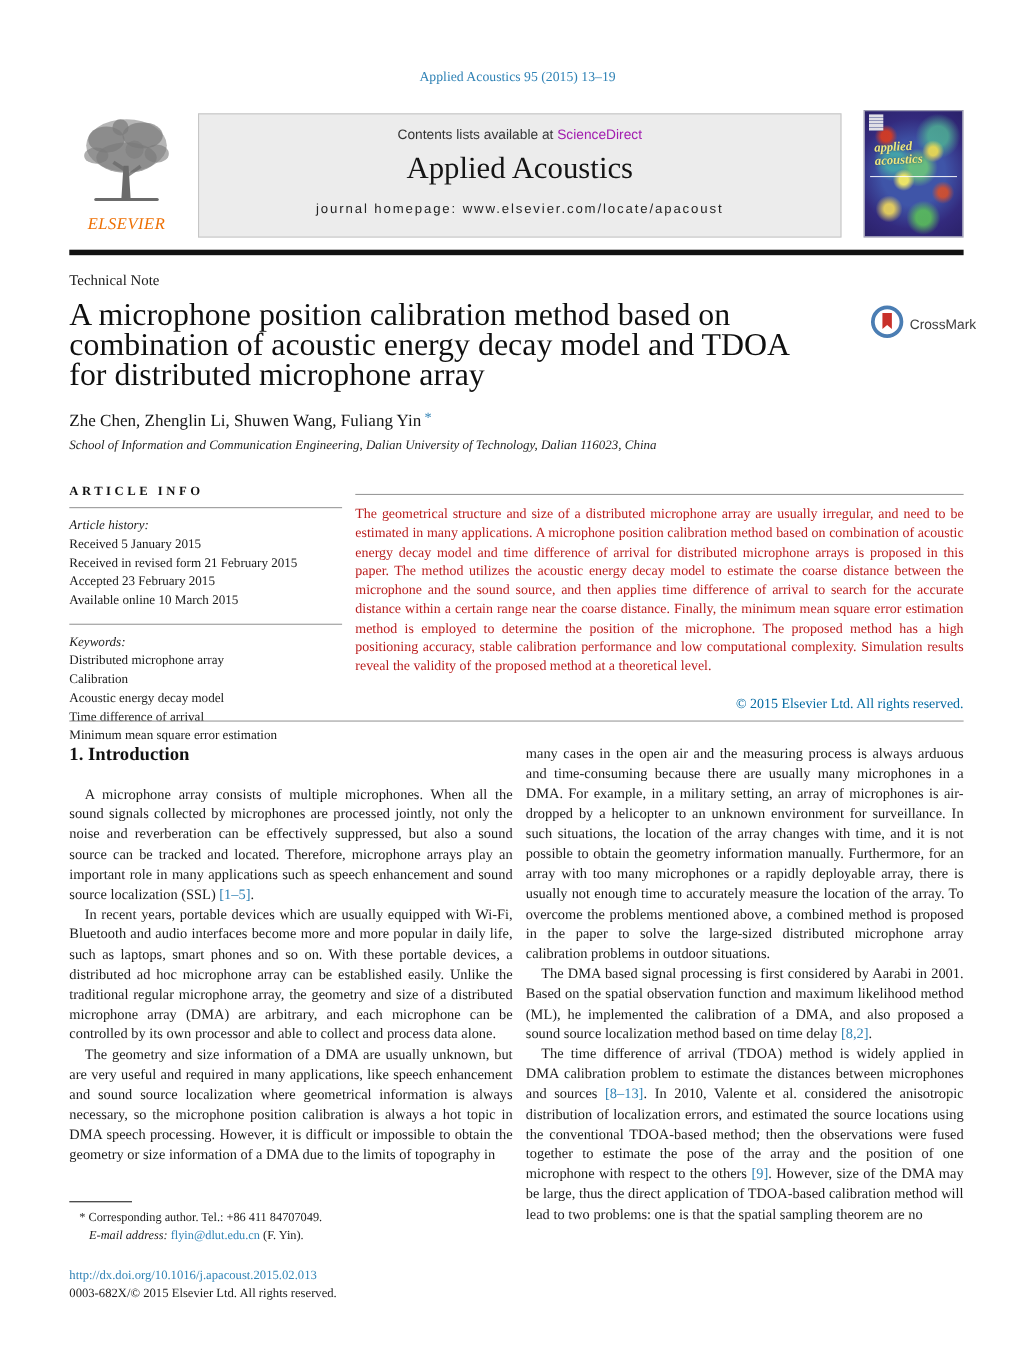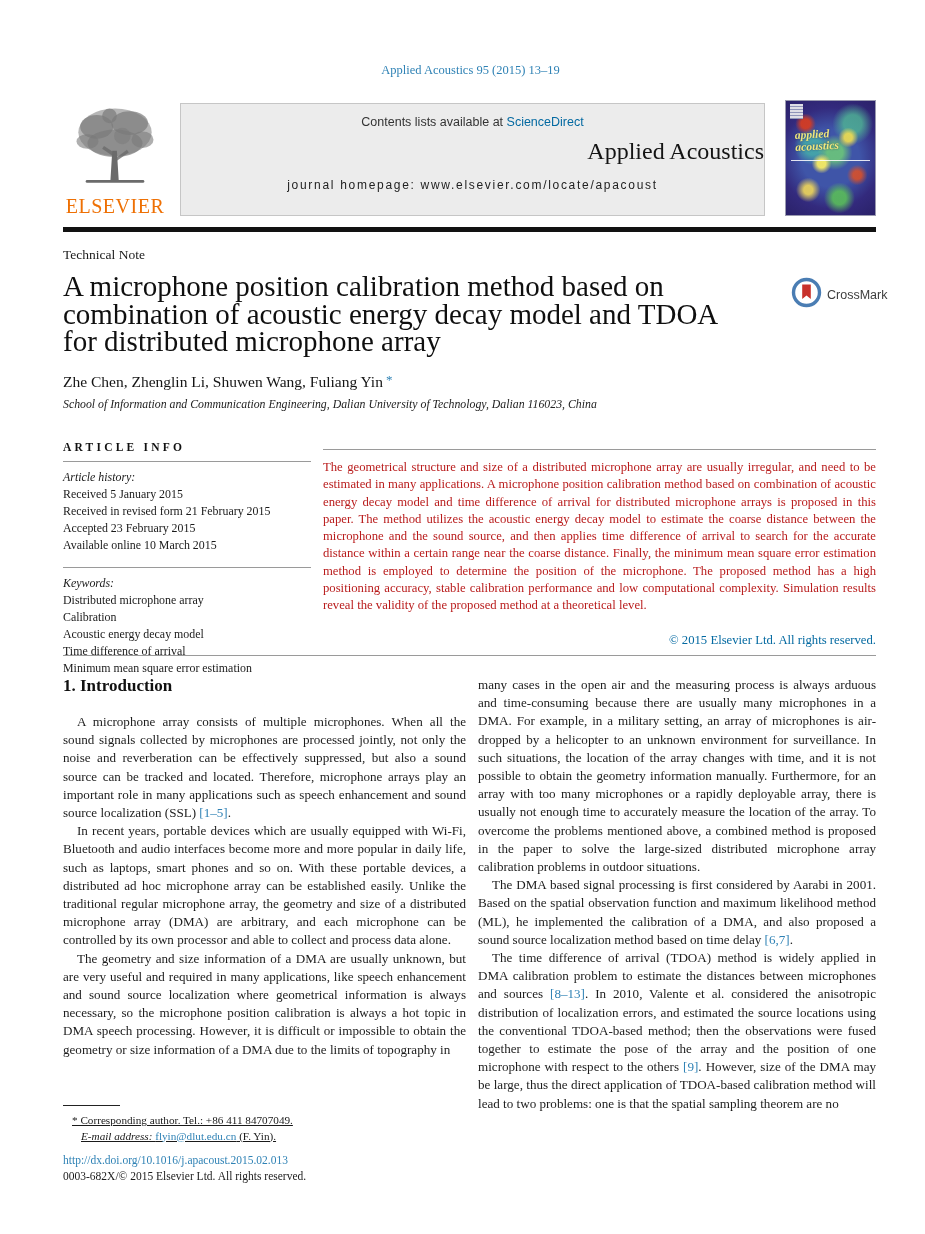--- a/index.html
+++ b/index.html
@@ -8,26 +8,26 @@
     position: relative; width: 925px; height: 1234px; background: #fff;
     font-family: "Liberation Serif", serif; color: #1a1a1a; overflow: hidden;
   }
   a { cursor: pointer; }
   
   .journal-ref { position:absolute; top:63px; left:0; right:0; text-align:center;
     font-size:12.5px; color:#2f82b5;padding-left:16px; }
   
   .header-row { position:absolute; top:103px; left:63px; width:813px; height:116px; }
   .elsevier-block { position:absolute; left:0; top:0; width:104px; height:116px; text-align:center; }
-  .elsevier-text { color:#ee7004; font-size:20px; letter-spacing:.5px; margin-top:0; font-family:"Liberation Serif",serif; }
+  .elsevier-text { color:#ee7004; font-size:15px; letter-spacing:.5px; margin-top:0; font-family:"Liberation Serif",serif;font-style:italic; }
   .banner { position:absolute; left:117px; top:0; width:585px; height:113px;
     background:#ececec; border:1px solid #c6c6c6; }
   .contents-line { text-align:center; margin-top:11px; font-family:"Liberation Sans",sans-serif; font-size:12.5px; color:#333; }
-  .sd-link { color:#0369a1; text-decoration:none; }
-  .banner-title { text-align:right; font-size:24px; margin-top:9px; color:#141414; }
+  .sd-link { color:#a21caf; text-decoration:none; }
+  .banner-title { text-align:center; font-size:28px; margin-top:9px; color:#141414; }
   .homepage { text-align:center; margin-top:13px; font-family:"Liberation Sans",sans-serif;
     font-size:12px; letter-spacing:1.7px; color:#222; text-decoration:none; display:block; }
   .cover { position:absolute; left:722px; top:-3px; width:91px; height:116px; border:1px solid #9a9ab0;
     background:
       radial-gradient(circle at 22% 20%, rgba(220,60,30,.9) 0 4%, transparent 9%),
       radial-gradient(circle at 70% 32%, rgba(240,220,80,.9) 0 4%, transparent 10%),
       radial-gradient(circle at 40% 55%, rgba(245,235,100,.95) 0 5%, transparent 12%),
       radial-gradient(circle at 80% 65%, rgba(225,80,35,.85) 0 4%, transparent 10%),
       radial-gradient(circle at 25% 78%, rgba(240,215,90,.9) 0 4%, transparent 11%),
       radial-gradient(circle at 60% 85%, rgba(90,190,90,.9) 0 6%, transparent 14%),
@@ -68,21 +68,21 @@
   .block-rule { position:absolute; top:655px; left:63px; width:813px; height:1px; background:#9a9a9a; }
   
   .columns { position:absolute; top:676px; left:63px; width:813px; height:508px; }
   .col-left  { position:absolute; left:0; top:0; width:403px; height:508px; }
   .col-right { position:absolute; left:415px; top:0; width:398px; }
   .sec-heading { font-size:17px; font-weight:bold; margin-bottom:17px; color:#111; }
   .para { font-size:13.1px; line-height:18.2px; text-align:justify; text-indent:14px; color:#1c1c1c; }
   .noindent { text-indent:0; }
   .cite { color:#2f82b5; text-decoration:none; }
   
-  .footnote { position:absolute; bottom:40px; left:0; width:403px; font-size:11.2px; line-height:15.5px; color:#1a1a1a;text-decoration:underline; }
+  .footnote { position:absolute; bottom:53px; left:0; width:403px; font-size:11.2px; line-height:15.5px; color:#1a1a1a; }
   .fn-rule { width:57px; height:1px; background:#222; margin-bottom:7px; }
   .fn-line1 { padding-left:9px; }
   .fn-line2 { padding-left:18px; }
   .email-link { color:#2f82b5; text-decoration:none; }
   .doi-block { position:absolute; bottom:0; left:0; font-size:11.5px; line-height:15.5px; }
   .doi-link { color:#2f82b5; text-decoration:none; display:block; }
   .issn-line { color:#1a1a1a; }
 </style>
 </head>
 <body>
@@ -196,18 +196,18 @@
       </div>
 
       <div class="doi-block">
         <a class="doi-link">http://dx.doi.org/10.1016/j.apacoust.2015.02.013</a>
         <div class="issn-line">0003-682X/© 2015 Elsevier Ltd. All rights reserved.</div>
       </div>
     </div>
 
     <div class="col-right">
       <p class="para noindent"><span>many cases in the open air and the measuring process is always arduous and time-consuming because there are usually many microphones in a DMA. For example, in a military setting, an array of microphones is air-dropped by a helicopter to an unknown environment for surveillance. In such situations, the location of the array changes with time, and it is not possible to obtain the geometry information manually. Furthermore, for an array with too many microphones or a rapidly deployable array, there is usually not enough time to accurately measure the location of the array. To overcome the problems mentioned above, a combined method is proposed in the paper to solve the large-sized distributed microphone array calibration problems in outdoor situations.</span></p>
-      <p class="para"><span>The DMA based signal processing is first considered by Aarabi in 2001. Based on the spatial observation function and maximum likelihood method (ML), he implemented the calibration of a DMA, and also proposed a sound source localization method based on time delay </span><a class="cite">[6,7]</a><span>.</span></p>
+      <p class="para"><span>The DMA based signal processing is first considered by Aarabi in 2001. Based on the spatial observation function and maximum likelihood method (ML), he implemented the calibration of a DMA, and also proposed a sound source localization method based on time delay </span><a class="cite">[8,2]</a><span>.</span></p>
       <p class="para"><span>The time difference of arrival (TDOA) method is widely applied in DMA calibration problem to estimate the distances between microphones and sources </span><a class="cite">[8–13]</a><span>. In 2010, Valente et al. considered the anisotropic distribution of localization errors, and estimated the source locations using the conventional TDOA-based method; then the observations were fused together to estimate the pose of the array and the position of one microphone with respect to the others </span><a class="cite">[9]</a><span>. However, size of the DMA may be large, thus the direct application of TDOA-based calibration method will lead to two problems: one is that the spatial sampling theorem are no</span></p>
     </div>
   </div>
 
 </div>
 
 </body></html>

